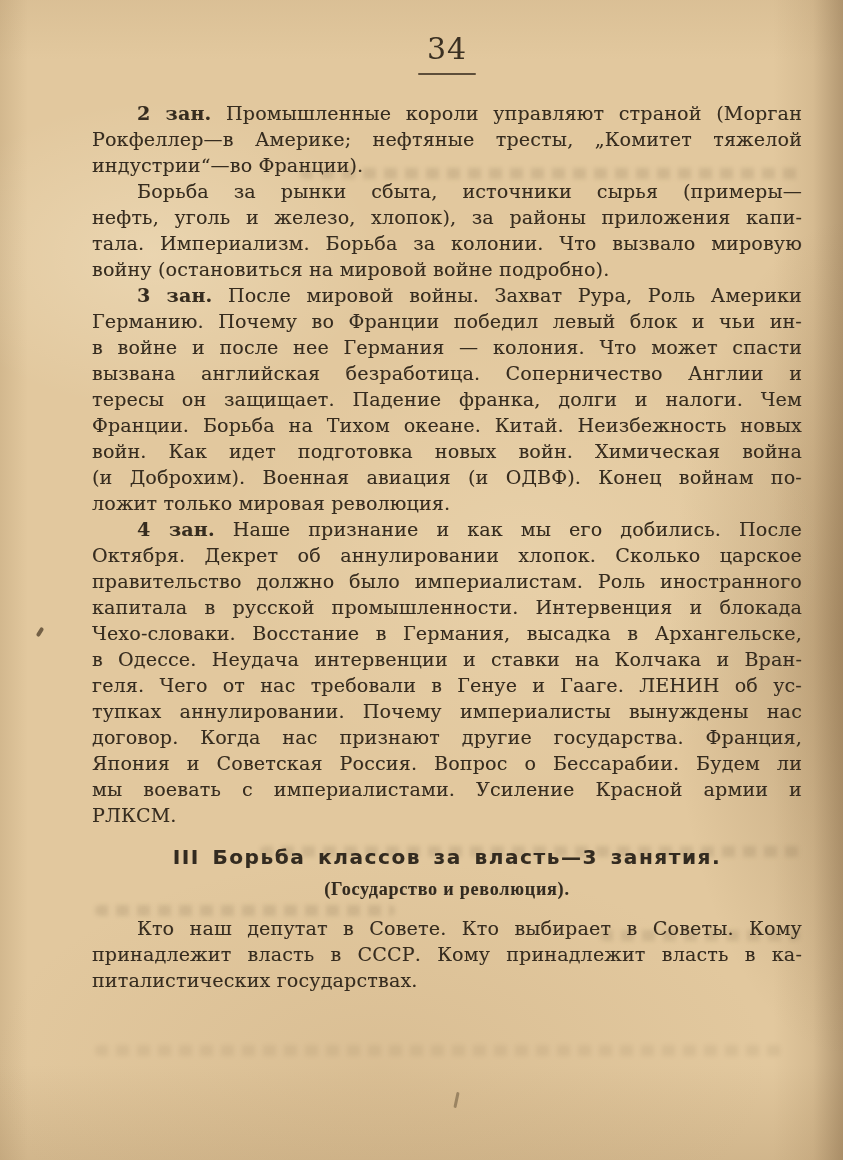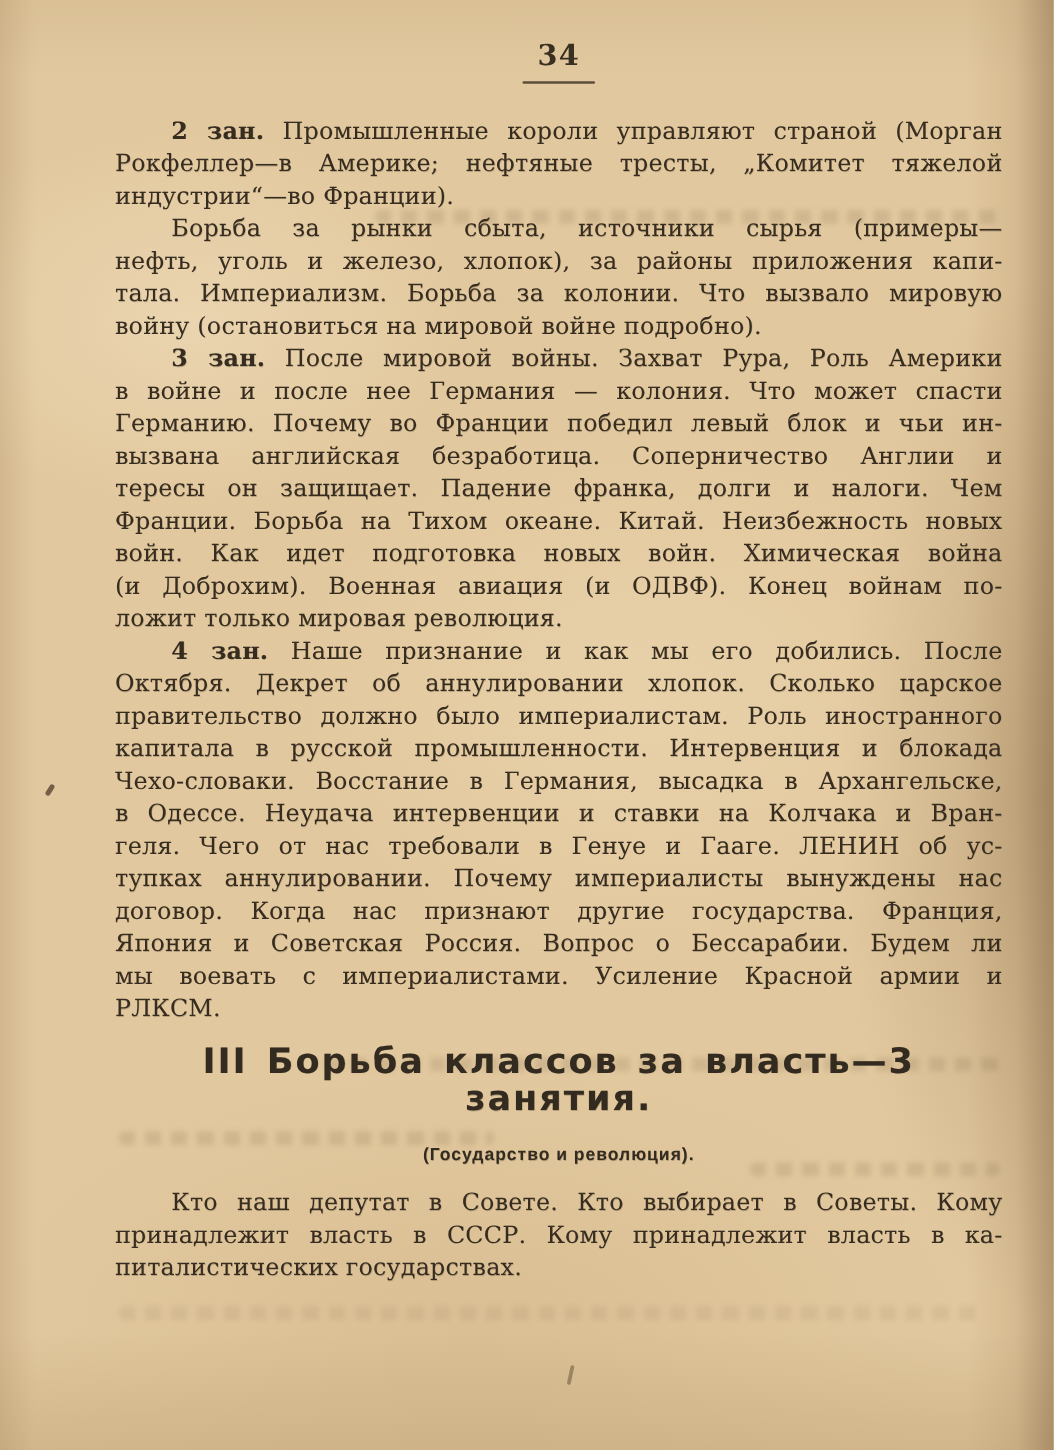--- a/index.html
+++ b/index.html
@@ -24,21 +24,21 @@
       linear-gradient(180deg, rgba(150,118,75,0.10) 0px, rgba(0,0,0,0) 60px);
   }
   .text-block {
     position: absolute;
     left: 92px; top: 0;
     width: 710px;
     color: #362c1f;
   }
   .page-number-wrap { margin-top: 30px; text-align: center; }
   .page-number {
-    font-size: 23px; font-weight: 700; letter-spacing: 1px;
+    font-size: 30px; font-weight: 400; letter-spacing: 1px;
     color: #3a3022;
     margin-top: 31px;
   }
   .pn-rule {
     width: 58px; height: 2px; margin: 7px auto 0 auto;
     background: rgba(60,48,32,0.8); border-radius: 1px;
   }
   .body-text { margin-top: 25px; }
   .line {
     font-size: 19px;
@@ -48,32 +48,32 @@
     letter-spacing: 0.2px;
     text-shadow: 0.4px 0.4px 0 rgba(54,44,31,0.25);
   }
   .line.end { text-align-last: left; }
   .line.indent { text-indent: 45px; }
   .lead { font-weight: 700; }
   .section-heading {
     margin-top: 14px;
     font-family: "DejaVu Sans", sans-serif;
     font-weight: 700;
-    font-size: 28px; line-height: 30px;
+    font-size: 20px; line-height: 30px;
     text-align: center;
     letter-spacing: 1.6px;
     word-spacing: 4px;
     color: #332b20;
     text-shadow: 0.4px 0.4px 0 rgba(51,43,32,0.25);
   }
   .section-subheading {
-    margin-top: 16px;
-    font-family: Liberation Sans, sans-serif;
+    margin-top: 4px;
+    font-family: Liberation Serif, serif;
     font-weight: 700;
-    font-size: 14px; line-height: 26px;
+    font-size: 18px; line-height: 26px;
     text-align: center;
     letter-spacing: 0.8px;
     color: #332b20;
     text-shadow: 0.4px 0.4px 0 rgba(51,43,32,0.25);
   }
   .closing { margin-top: 13px; }
   
   .mark-comma {
     position: absolute; left: 38px; top: 627px;
     width: 4px; height: 10px; border-radius: 2px;
@@ -123,22 +123,22 @@
       <div class="line indent"><span class="lead">2 зан.</span> <span>Промышленные короли управляют страной (Морган</span></div>
       <div class="line">Рокфеллер—в Америке; нефтяные тресты, „Комитет тяжелой</div>
       <div class="line end">индустрии“—во Франции).</div>
 
       <div class="line indent">Борьба за рынки сбыта, источники сырья (примеры—</div>
       <div class="line">нефть, уголь и железо, хлопок), за районы приложения капи-</div>
       <div class="line">тала. Империализм. Борьба за колонии. Что вызвало мировую</div>
       <div class="line end">войну (остановиться на мировой войне подробно).</div>
 
       <div class="line indent"><span class="lead">3 зан.</span> <span>После мировой войны. Захват Рура, Роль Америки</span></div>
+      <div class="line">Германию. Почему во Франции победил левый блок и чьи ин-</div>
       <div class="line">в войне и после нее Германия — колония. Что может спасти</div>
-      <div class="line">Германию. Почему во Франции победил левый блок и чьи ин-</div>
       <div class="line">вызвана английская безработица. Соперничество Англии и</div>
       <div class="line">тересы он защищает. Падение франка, долги и налоги. Чем</div>
       <div class="line">Франции. Борьба на Тихом океане. Китай. Неизбежность новых</div>
       <div class="line">войн. Как идет подготовка новых войн. Химическая война</div>
       <div class="line">(и Доброхим). Военная авиация (и ОДВФ). Конец войнам по-</div>
       <div class="line end">ложит только мировая революция.</div>
 
       <div class="line indent"><span class="lead">4 зан.</span> <span>Наше признание и как мы его добились. После</span></div>
       <div class="line">Октября. Декрет об аннулировании хлопок. Сколько царское</div>
       <div class="line">правительство должно было империалистам. Роль иностранного</div>

